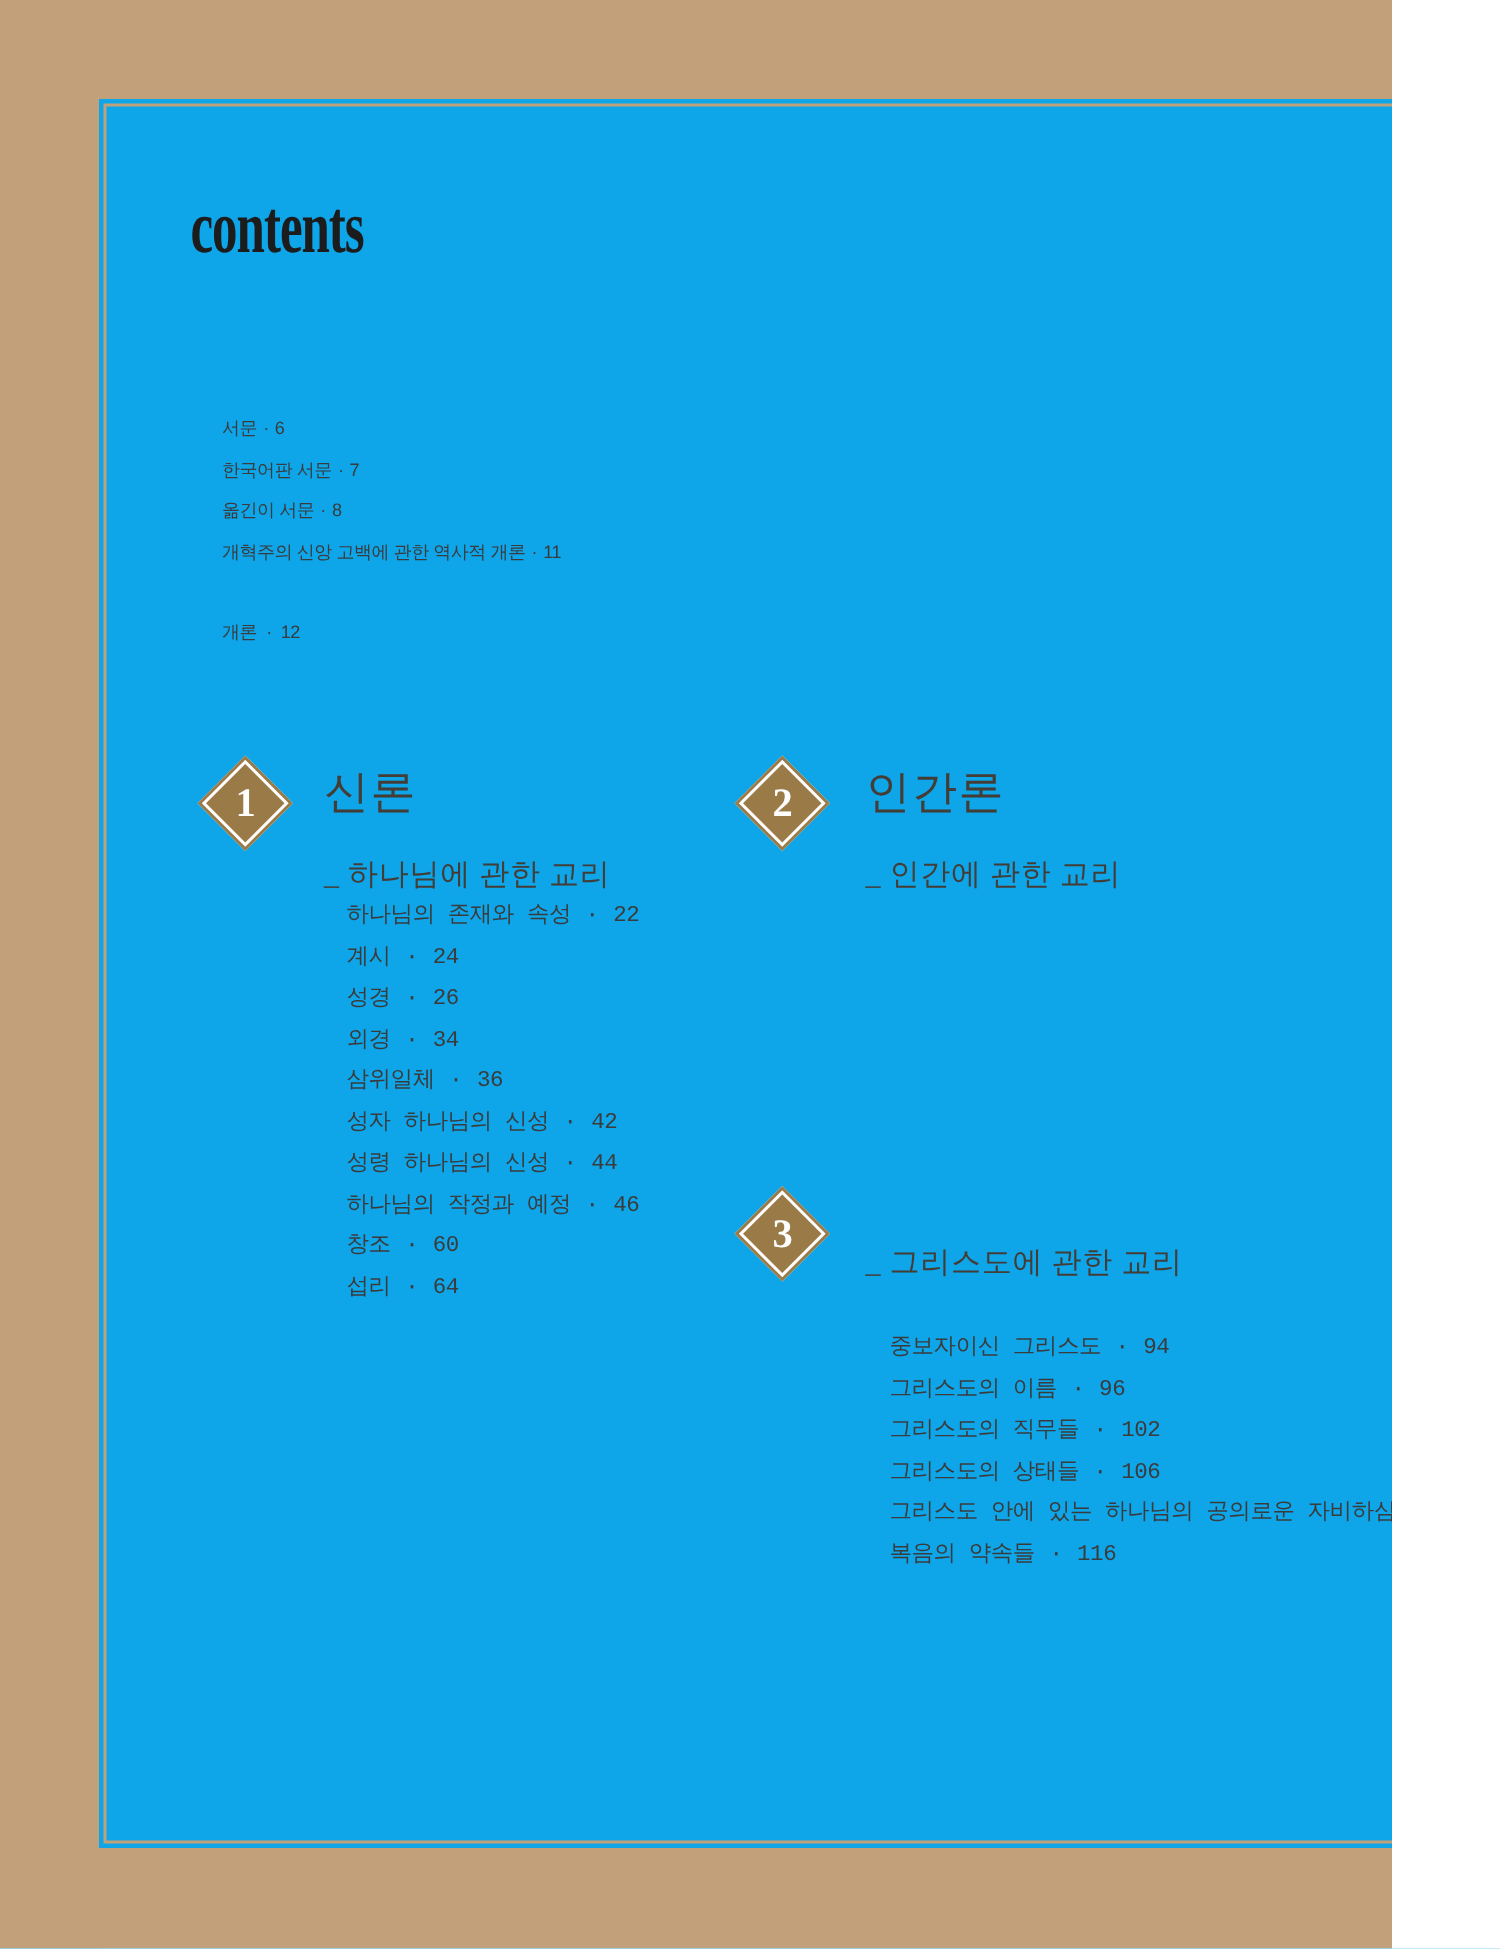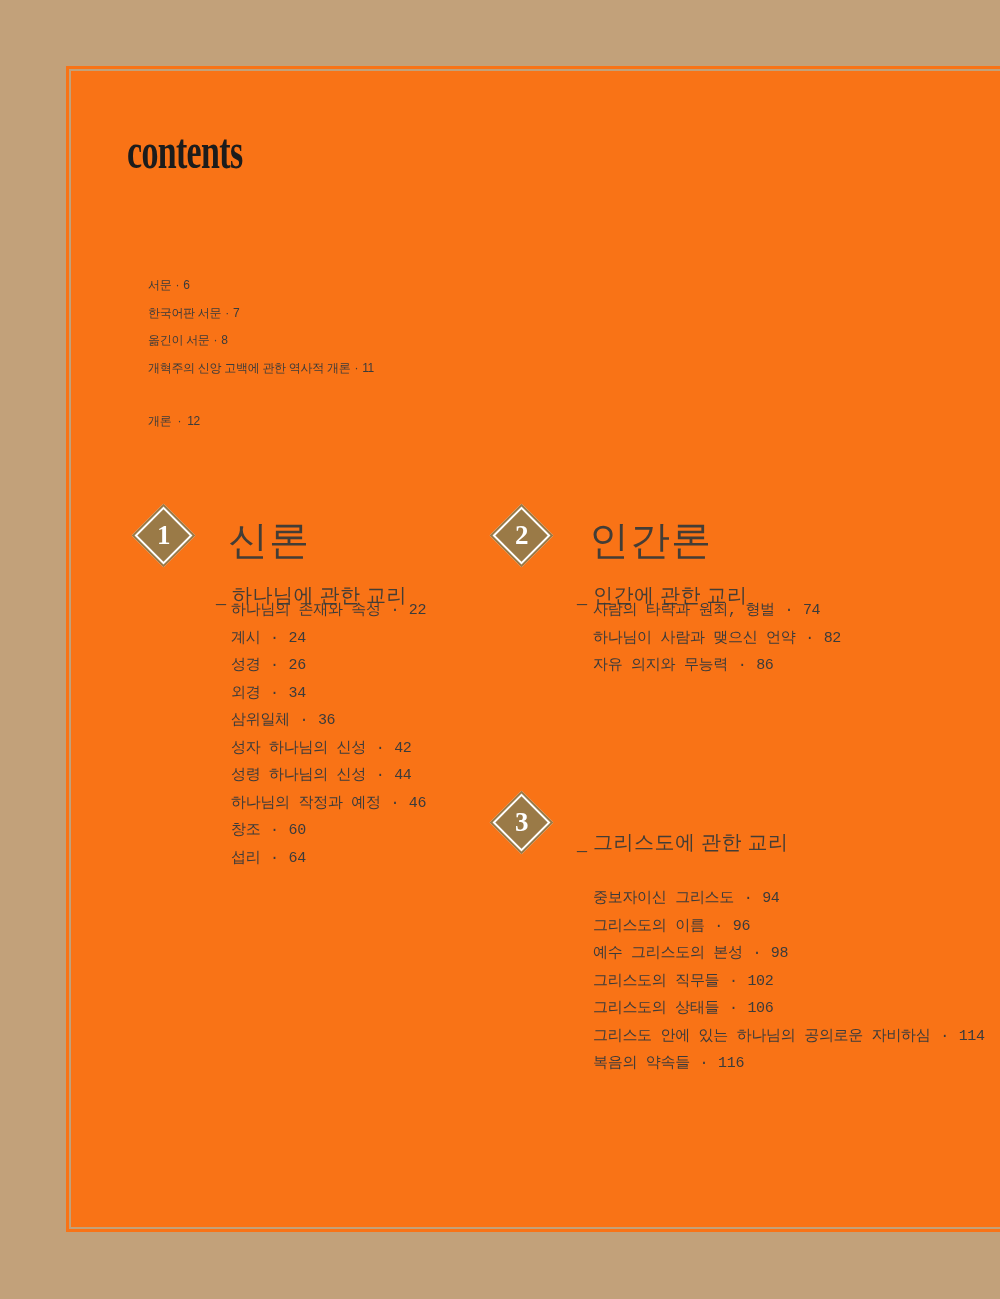--- a/index.html
+++ b/index.html
@@ -2,23 +2,23 @@
 <html><head>
 <meta charset="utf-8">
 <style>
   html, body {
     margin: 0;
     padding: 0;
     background: #ffffff;
   }
   .page {
     position: relative;
-    width: 1000px;
+    width: 928px;
     height: 1299px;
-    background: #f97316;
+    background: #0ea5e9;
     overflow: hidden;
     font-family: "Liberation Sans", "DejaVu Sans", sans-serif;
   }
 
   
   .frame-top, .frame-left, .frame-bottom {
     position: absolute;
     background: #c2a17a;
   }
   .frame-top    { left: 0; top: 0; width: 100%; height: 66px; }
@@ -85,22 +85,22 @@
   .d3 { left: 499px; top: 800px; }
 
   
   .sec-header {
     position: absolute;
     font-family: "Liberation Serif", "DejaVu Serif", serif;
     color: #433d36;
     white-space: nowrap;
   }
   .sec-header h2 {
-    margin: 12px;
-    font-size: 40px;
+    margin: 0;
+    font-size: 30px;
     font-weight: 400;
     line-height: 34px;
     letter-spacing: 1px;
   }
   .sec-subtitle {
     margin-top: 25px;
     font-size: 20px;
     line-height: 24px;
     letter-spacing: 0.5px;
   }
@@ -178,43 +178,35 @@
     <div class="diamond-sq">
       <div class="diamond-fill">
         <span class="diamond-num">2</span>
       </div>
     </div>
   </div>
   <div class="sec-header h2">
     <h2>인간론</h2>
     <div class="sec-subtitle">_ 인간에 관한 교리</div>
   </div>
-  <div class="sec-items i2">
-    <ul>
-        <li><span>사람의 타락과 원죄, 형벌</span><span class="sep"> · </span><span>74</span></li>
-        <li><span>하나님이 사람과 맺으신 언약</span><span class="sep"> · </span><span>82</span></li>
-        <li><span>자유 의지와 무능력</span><span class="sep"> · </span><span>86</span></li>
-      </ul>
-  </div>
 
   <div class="diamond d3">
     <div class="diamond-sq">
       <div class="diamond-fill">
         <span class="diamond-num">3</span>
       </div>
     </div>
   </div>
   <div class="sec-header h3">
     <div class="sec-subtitle">_ 그리스도에 관한 교리</div>
   </div>
   <div class="sec-items i3">
     <ul>
         <li><span>중보자이신 그리스도</span><span class="sep"> · </span><span>94</span></li>
         <li><span>그리스도의 이름</span><span class="sep"> · </span><span>96</span></li>
-        <li><span>예수 그리스도의 본성</span><span class="sep"> · </span><span>98</span></li>
         <li><span>그리스도의 직무들</span><span class="sep"> · </span><span>102</span></li>
         <li><span>그리스도의 상태들</span><span class="sep"> · </span><span>106</span></li>
         <li><span>그리스도 안에 있는 하나님의 공의로운 자비하심</span><span class="sep"> · </span><span>114</span></li>
         <li><span>복음의 약속들</span><span class="sep"> · </span><span>116</span></li>
       </ul>
   </div>
 
 </div>
 
 </body></html>

